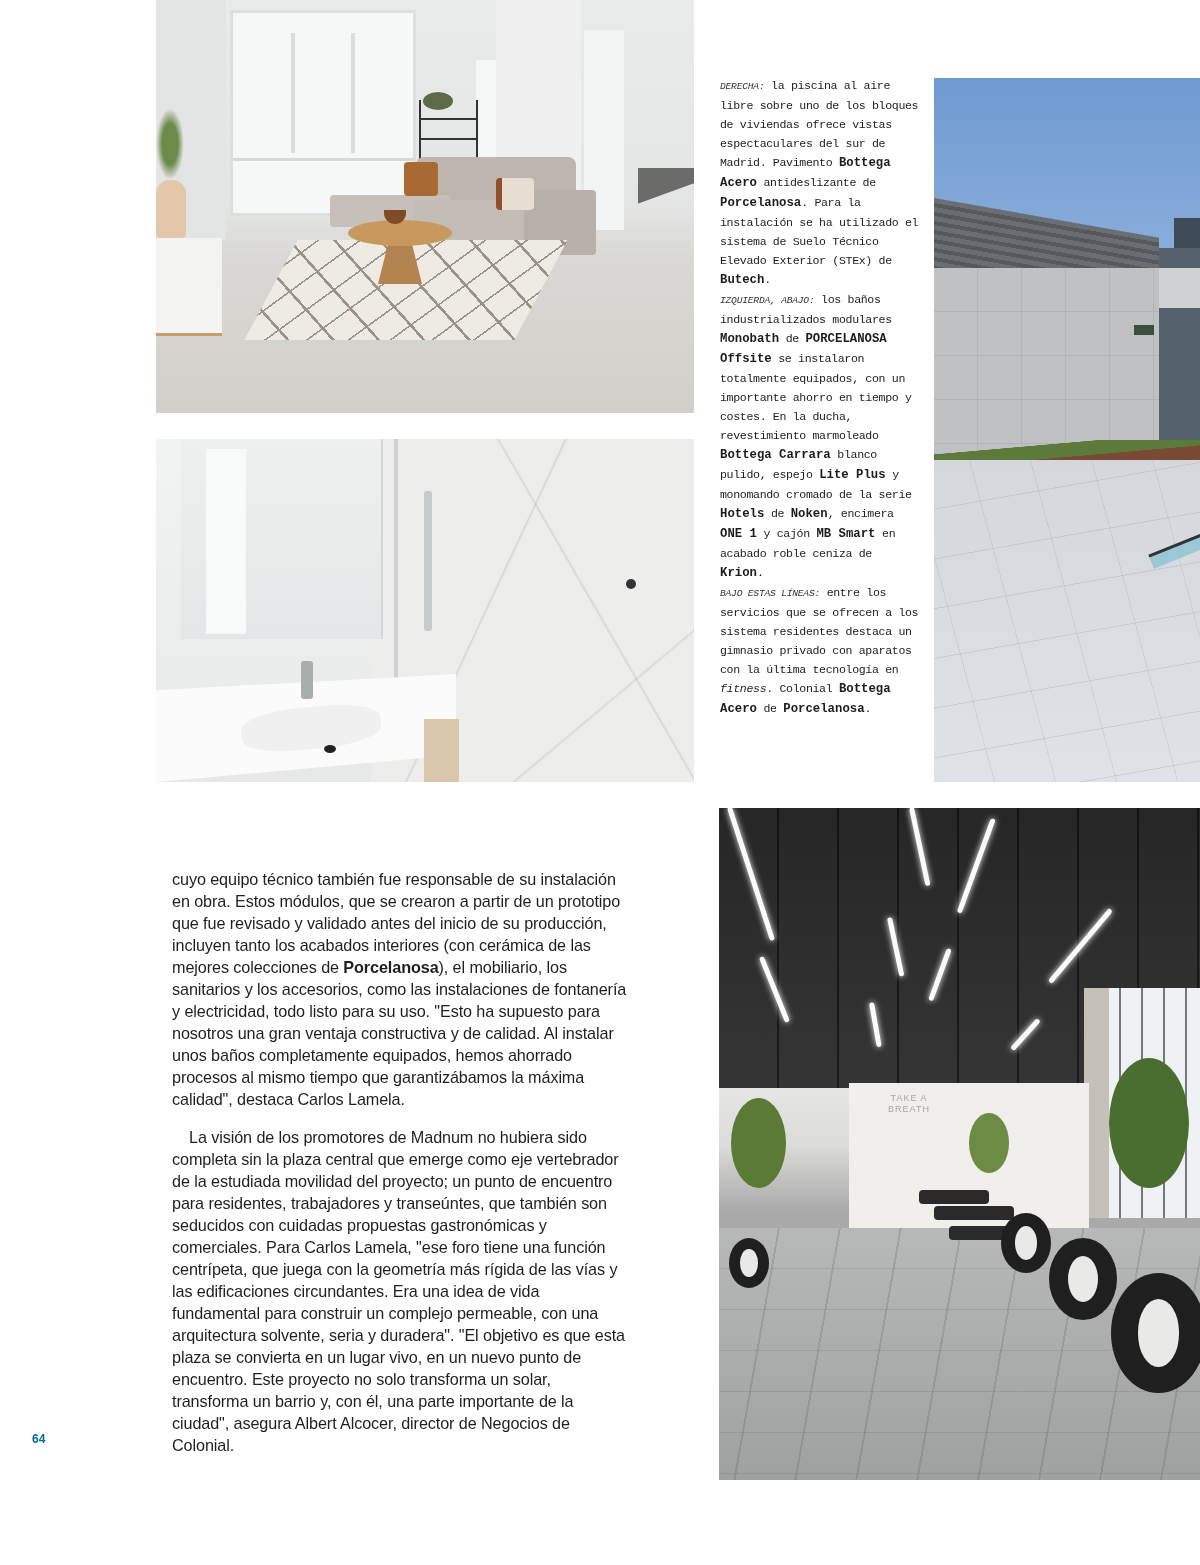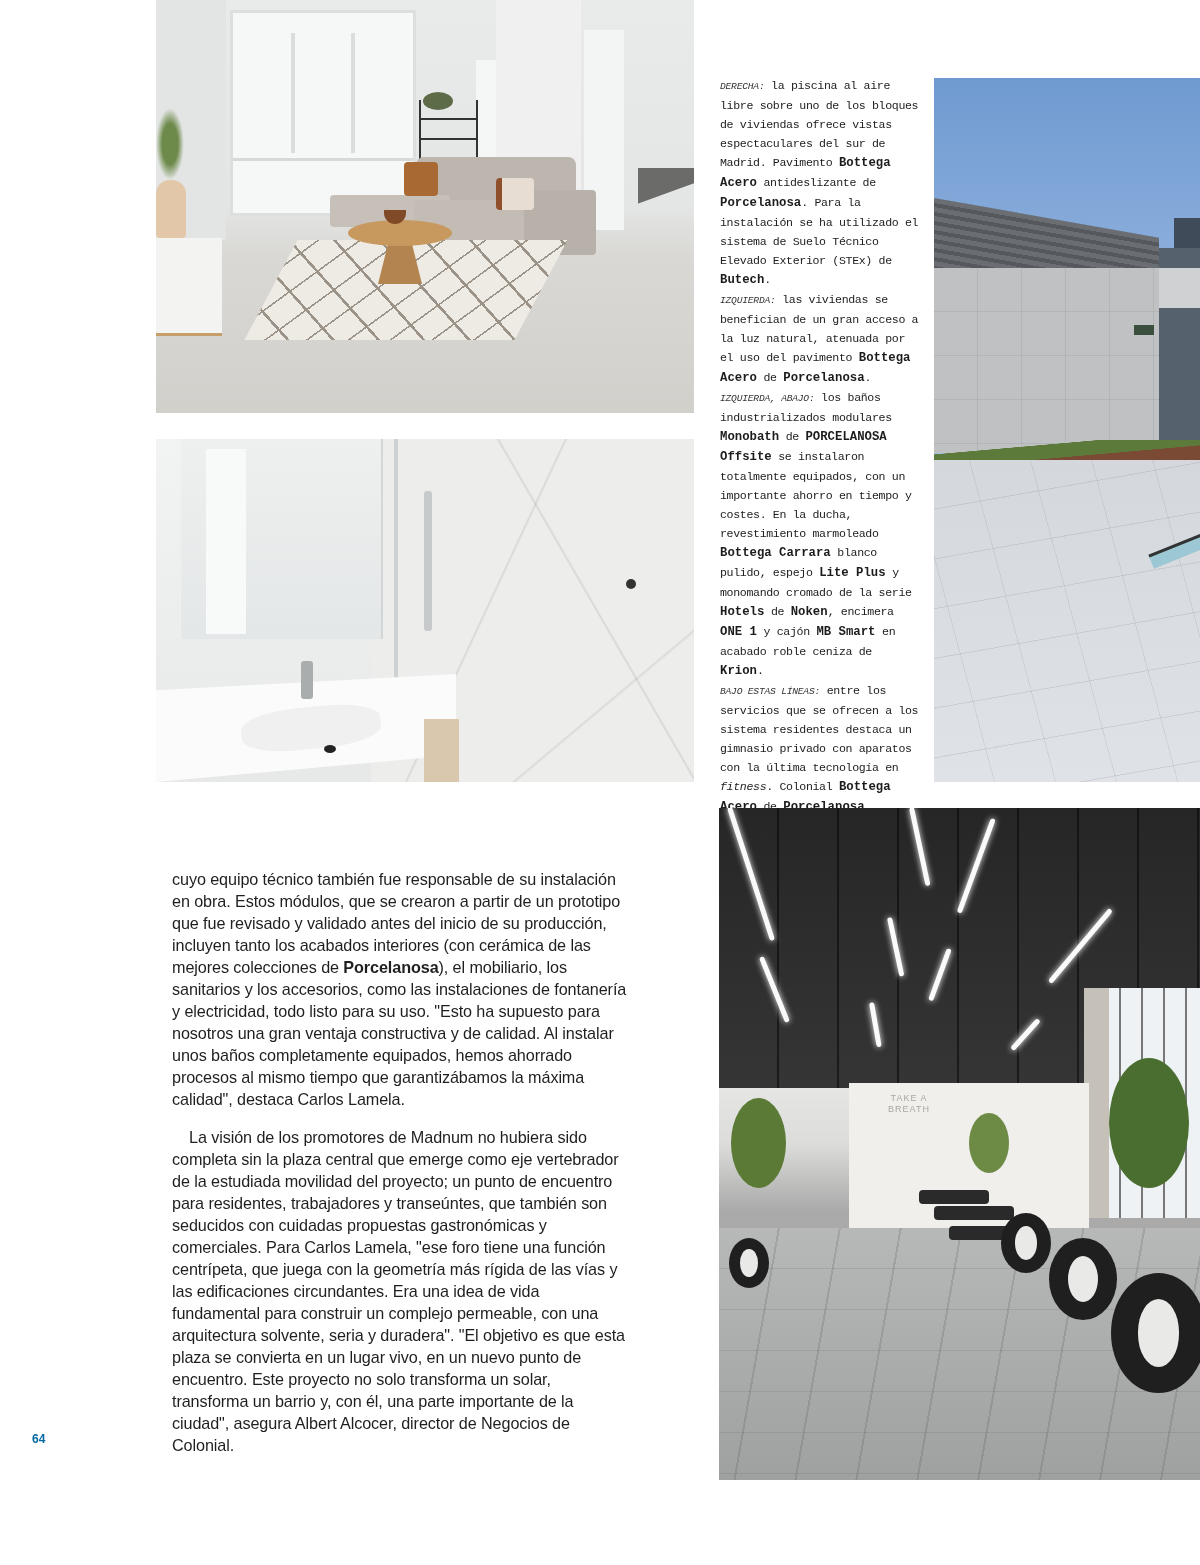--- a/index.html
+++ b/index.html
@@ -196,21 +196,20 @@
   <div class="louvre"></div>
   <div class="stone-wall"></div>
   <div class="sign"></div>
   <div class="hedge"></div>
   <div class="paving"></div>
   <div class="pool-edge"></div>
 </div>
 
 <div id="caption">
     <div><span class="lead">DERECHA:</span><span> la piscina al aire libre sobre uno de los bloques de viviendas ofrece vistas espectaculares del sur de Madrid. Pavimento </span><b>Bottega Acero</b><span> antideslizante de </span><b>Porcelanosa</b><span>. Para la instalación se ha utilizado el sistema de Suelo Técnico Elevado Exterior (STEx) de </span><b>Butech</b><span>.</span></div>
-    <div><span class="lead">IZQUIERDA:</span><span> las viviendas se benefician de un gran acceso a la luz natural, atenuada por el uso del pavimento </span><b>Bottega Acero</b><span> de </span><b>Porcelanosa</b><span>.</span></div>
     <div><span class="lead">IZQUIERDA, ABAJO:</span><span> los baños industrializados modulares </span><b>Monobath</b><span> de </span><b>PORCELANOSA Offsite</b><span> se instalaron totalmente equipados, con un importante ahorro en tiempo y costes. En la ducha, revestimiento marmoleado </span><b>Bottega Carrara</b><span> blanco pulido, espejo </span><b>Lite Plus</b><span> y monomando cromado de la serie </span><b>Hotels</b><span> de </span><b>Noken</b><span>, encimera </span><b>ONE 1</b><span> y cajón </span><b>MB Smart</b><span> en acabado roble ceniza de </span><b>Krion</b><span>.</span></div>
     <div><span class="lead">BAJO ESTAS LÍNEAS:</span><span> entre los servicios que se ofrecen a los sistema residentes destaca un gimnasio privado con aparatos con la última tecnología en </span><i class="em">fitness</i><span>. Colonial </span><b>Bottega Acero</b><span> de </span><b>Porcelanosa</b><span>.</span></div>
   </div>
 
 <div id="photo-gym" class="photo">
   <div class="ceiling"></div>
   <div class="light" style="left:8px;top:0;height:140px;transform:rotate(-18deg);"></div>
   <div class="light" style="left:40px;top:150px;height:70px;transform:rotate(-22deg);"></div>
   <div class="light" style="left:190px;top:0;height:80px;transform:rotate(-12deg);"></div>
   <div class="light" style="left:168px;top:110px;height:60px;transform:rotate(-12deg);"></div>

